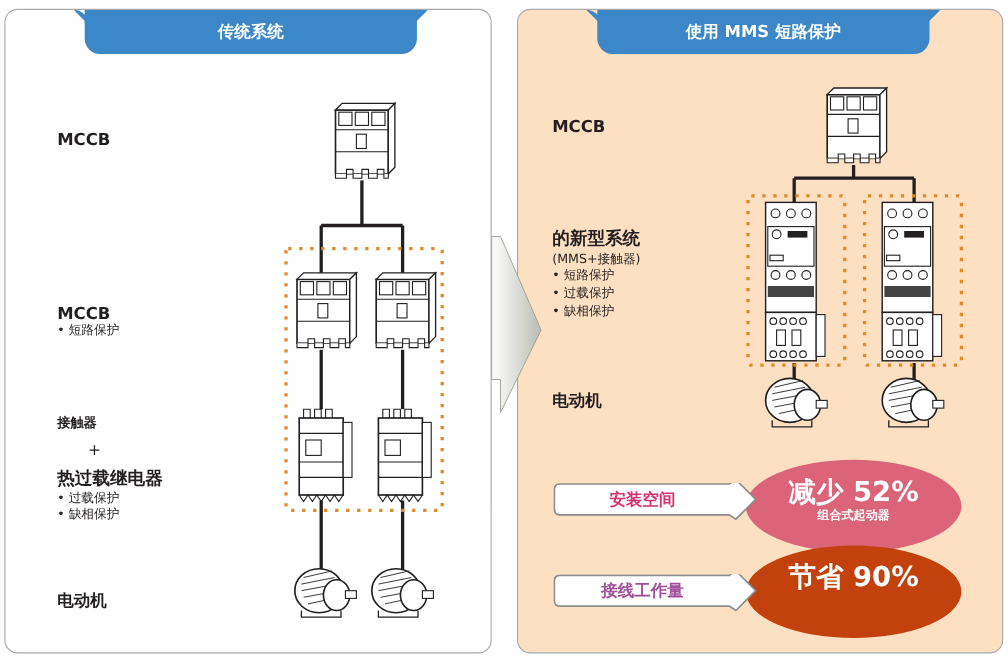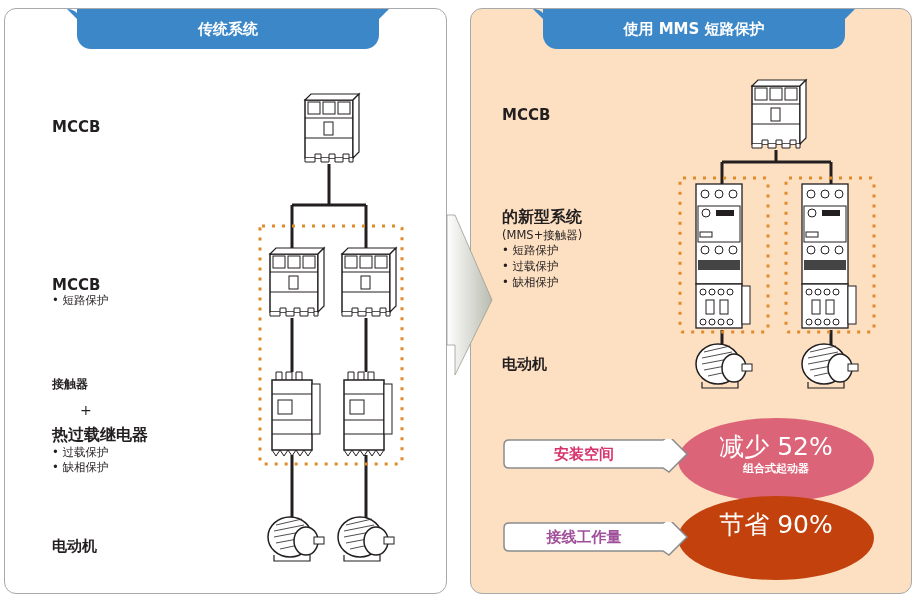--- a/index.html
+++ b/index.html
@@ -16,21 +16,21 @@
   .tab:after { right:-10px; clip-path:polygon(0 0,100% 0,0 100%); }
   .lbl { position:absolute; font-weight:bold; font-size:15px; line-height:18px; }
   .sub { position:absolute; font-size:11.5px; line-height:14px; }
   .plus { position:absolute; font-size:14px; }
   svg.diagram { position:absolute; left:0; top:0; }
   .callout { position:absolute; width:176px; height:30px; }
   .callout svg { position:absolute; left:0; top:0; }
   .callout span { position:absolute; left:0; top:0; width:162px; height:30px; display:flex; align-items:center;
                   justify-content:center; font-weight:bold; font-size:15px; }
   .ellipse { position:absolute; width:196px; height:84px; border-radius:50%; color:#fff; text-align:center; }
-  .ellipse .big { display:block; margin-top:14px; font-weight:normal; font-size:25px; line-height:30px; }
+  .ellipse .big { display:block; margin-top:14px; font-weight:bold; font-size:25px; line-height:30px; }
   .ellipse .small { display:block; font-size:11px; line-height:14px; font-weight:bold; }
 </style>
 </head>
 <body>
 
 <div class="panel left">
   <div class="tab">
     <span>传统系统</span>
   </div>
 </div>

